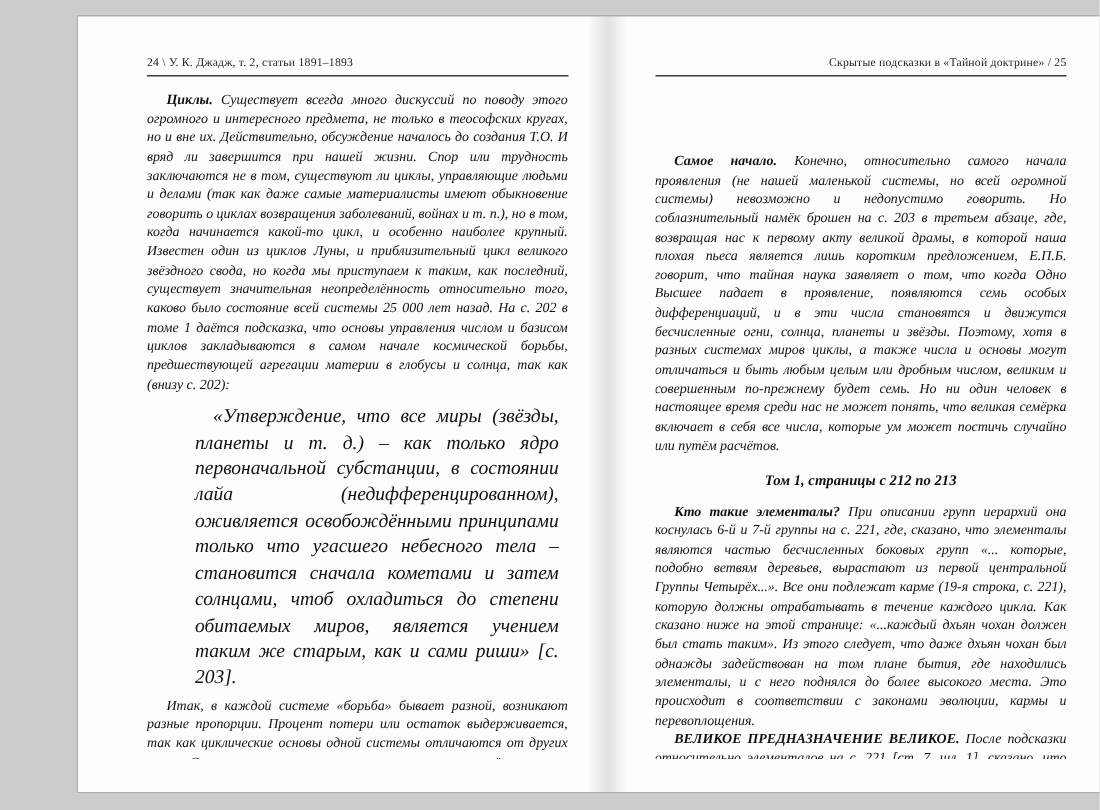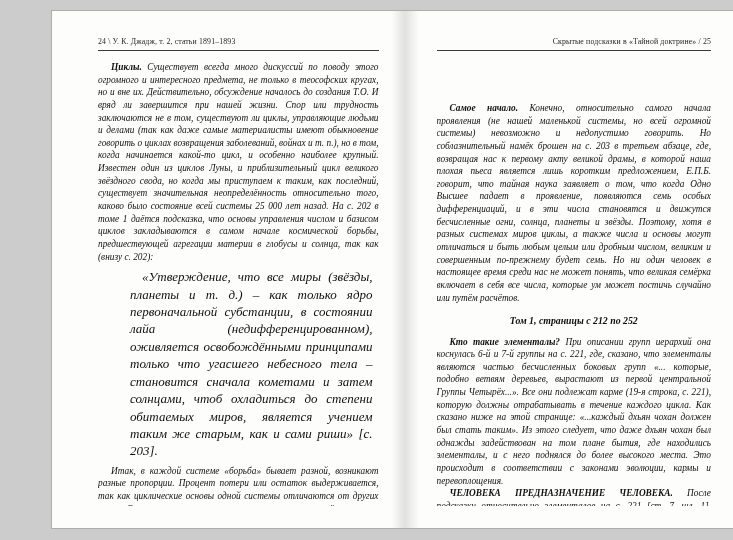--- a/index.html
+++ b/index.html
@@ -69,21 +69,21 @@
           <p class="block-para"><span class="lead">Циклы. </span>Существует всегда много дискуссий по поводу этого огромного и интересного предмета, не только в теософских кругах, но и вне их. Действительно, обсуждение началось до создания Т.О. И вряд ли завершится при нашей жизни. Спор или трудность заключаются не в том, существуют ли циклы, управляющие людьми и делами (так как даже самые материалисты имеют обыкновение говорить о циклах возвращения заболеваний, войнах и т. п.), но в том, когда начинается какой-то цикл, и особенно наиболее крупный. Известен один из циклов Луны, и приблизительный цикл великого звёздного свода, но когда мы приступаем к таким, как последний, существует значительная неопределённость относительно того, каково было состояние всей системы 25 000 лет назад. На с. 202 в томе 1 даётся подсказка, что основы управления числом и базисом циклов закладываются в самом начале космической борьбы, предшествующей агрегации материи в глобусы и солнца, так как (внизу с. 202):</p>
           <div class="block-quote">«Утверждение, что все миры (звёзды, планеты и т. д.) – как только ядро первоначальной субстанции, в состоянии лайа (недифференцированном), оживляется освобождёнными принципами только что угасшего небесного тела – становится сначала кометами и затем солнцами, чтоб охладиться до степени обитаемых миров, является учением таким же старым, как и сами риши» [с. 203].</div>
           <p class="block-para">Итак, в каждой системе «борьба» бывает разной, возникают разные пропорции. Процент потери или остаток выдерживается, так как циклические основы одной системы отличаются от других основ. Становится понятно, почему наши нынешние учёные ничего не знают о первоначальных отличиях и должны оставаться в полном неведении относительно истинных циклов. Только одухотворённый взгляд высокого адепта может увидеть эти числа, написанными на огромной завесе времени, или искомые данные могут доноситься до нас в шёпоте древних мистерий. Кто услышит правильно?</p>
         </div>
     </div>
 
     <div class="page page-right">
       <div class="page-header">Скрытые подсказки в «Тайной доктрине» / 25</div>
       <div class="page-body">
           <p class="block-para"><span class="lead">Самое начало. </span>Конечно, относительно самого начала проявления (не нашей маленькой системы, но всей огромной системы) невозможно и недопустимо говорить. Но соблазнительный намёк брошен на с. 203 в третьем абзаце, где, возвращая нас к первому акту великой драмы, в которой наша плохая пьеса является лишь коротким предложением, Е.П.Б. говорит, что тайная наука заявляет о том, что когда Одно Высшее падает в проявление, появляются семь особых дифференциаций, и в эти числа становятся и движутся бесчисленные огни, солнца, планеты и звёзды. Поэтому, хотя в разных системах миров циклы, а также числа и основы могут отличаться и быть любым целым или дробным числом, великим и совершенным по-прежнему будет семь. Но ни один человек в настоящее время среди нас не может понять, что великая семёрка включает в себя все числа, которые ум может постичь случайно или путём расчётов.</p>
-          <div class="block-heading">Том 1, страницы с 212 по 252</div>
+          <div class="block-heading">Том 1, страницы с 212 по 213</div>
           <p class="block-para"><span class="lead">Кто такие элементалы? </span>При описании групп иерархий она коснулась 6-й и 7-й группы на с. 221, где, сказано, что элементалы являются частью бесчисленных боковых групп «... которые, подобно ветвям деревьев, вырастают из первой центральной Группы Четырёх...». Все они подлежат карме (19-я строка, с. 221), которую должны отрабатывать в течение каждого цикла. Как сказано ниже на этой странице: «...каждый дхьян чохан должен был стать таким». Из этого следует, что даже дхьян чохан был однажды задействован на том плане бытия, где находились элементалы, и с него поднялся до более высокого места. Это происходит в соответствии с законами эволюции, кармы и перевоплощения.</p>
-          <p class="block-para"><span class="lead">ЧЕЛОВЕКА ПРЕДНАЗНАЧЕНИЕ ЧЕЛОВЕКА. </span>После подсказки относительно элементалов на с. 221 [ст. 7, шл. 1], сказано, что божественная иерархия этой манвантары перейдёт к следующему циклу жизни в высшие, старшие миры, с тем</p>
+          <p class="block-para"><span class="lead">ВЕЛИКОЕ ПРЕДНАЗНАЧЕНИЕ ВЕЛИКОЕ. </span>После подсказки относительно элементалов на с. 221 [ст. 7, шл. 1], сказано, что божественная иерархия этой манвантары перейдёт к следующему циклу жизни в высшие, старшие миры, с тем</p>
         </div>
     </div>
 
     <div class="gutter-shadow"></div>
   </div>
 </div>
 
 </body></html>

